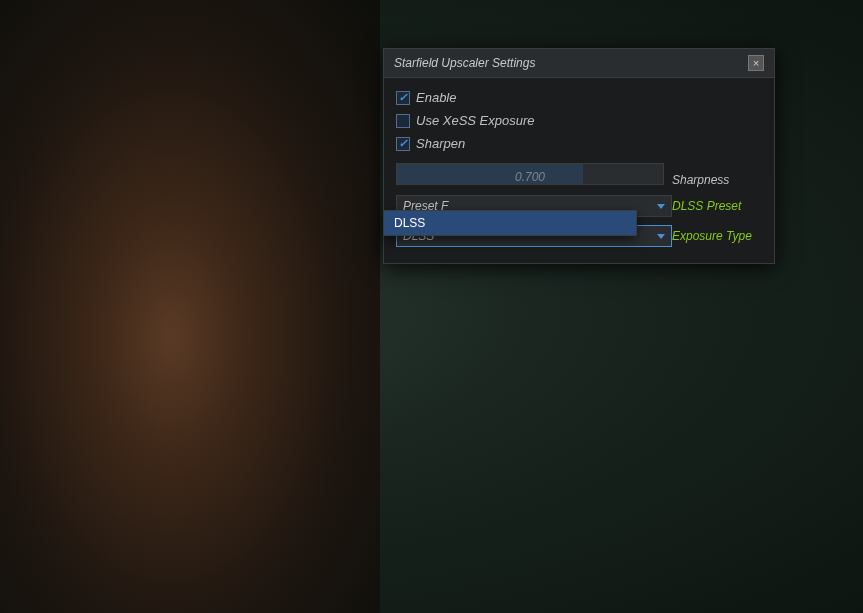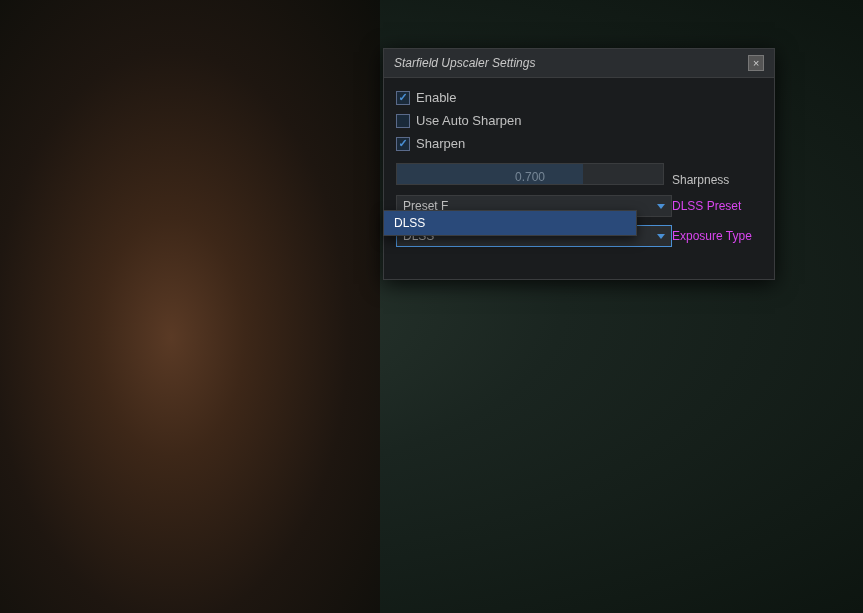--- a/index.html
+++ b/index.html
@@ -66,21 +66,22 @@
       color: #ccc;
       font-size: 11px;
       display: flex;
       align-items: center;
       justify-content: center;
       cursor: pointer;
       line-height: 1;
     }
 
     .dialog-body {
-      padding: 8px 12px 28px;
+      padding: 8px 12px 12px;
+      font-style: italic;
     }
 
     
     .checkbox-row {
       display: flex;
       align-items: center;
       gap: 6px;
       padding: 4px 0;
       color: #c0c0c0;
     }
@@ -179,21 +180,21 @@
       border-right: 4px solid transparent;
       border-top: 5px solid #4a8fd4;
     }
 
     
     .dropdown.active {
       border-color: #4a8fd4;
     }
 
     .dropdown-label {
-      color: #d946ef;
+      color: #84cc16;
       font-size: 12px;
       width: 90px;
       text-align: left;
     }
 
     
     .dropdown-popup {
       position: absolute;
       left: 383px;
       top: 210px;
@@ -231,21 +232,21 @@
 
   <div class="dialog-body">
 
     <div class="checkbox-row">
       <div class="checkbox checked"></div>
       <span>Enable</span>
     </div>
 
     <div class="checkbox-row">
       <div class="checkbox"></div>
-      <span>Use Auto Sharpen</span>
+      <span>Use XeSS Exposure</span>
     </div>
 
     <div class="checkbox-row">
       <div class="checkbox checked"></div>
       <span>Sharpen</span>
     </div>
 
     <div class="slider-row">
       <div class="slider-container">
         <div class="slider-fill"></div>

